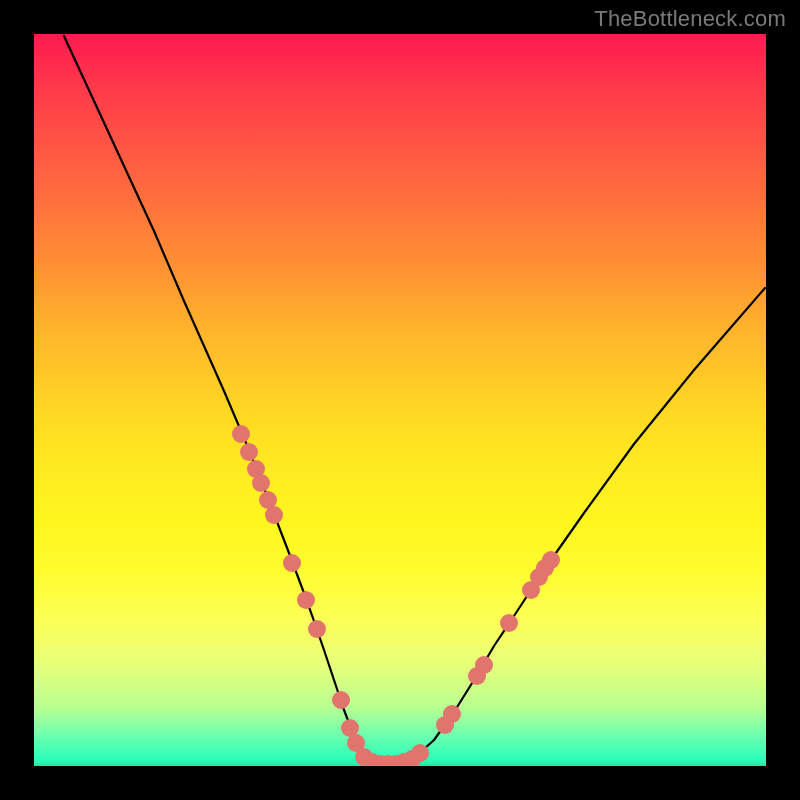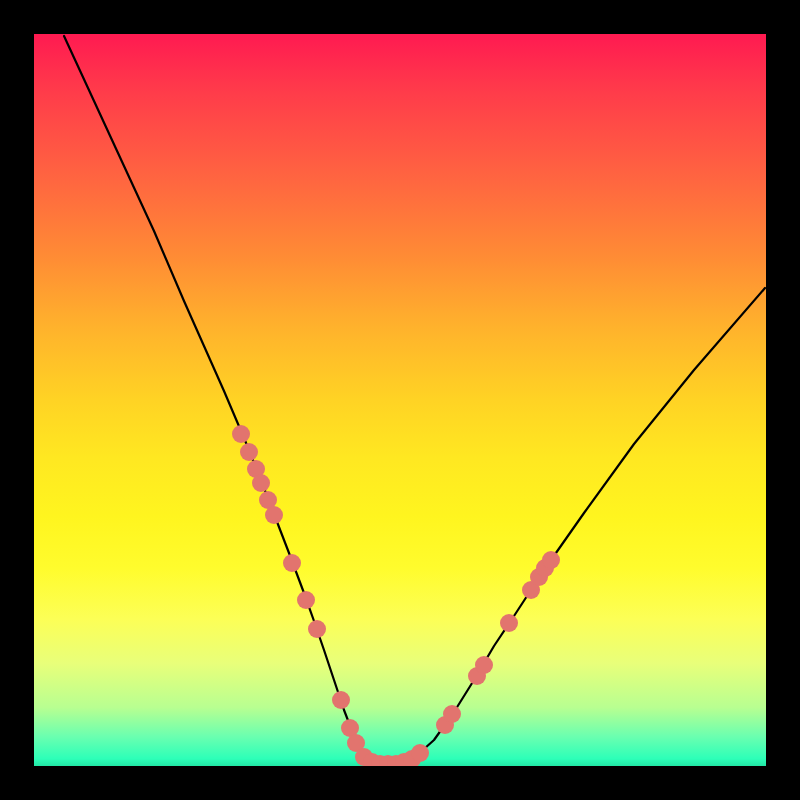--- a/index.html
+++ b/index.html
@@ -104,13 +104,14 @@
           <circle cx="443" cy="642" r="9" fill="#e2746e"></circle>
           <circle cx="450" cy="631" r="9" fill="#e2746e"></circle>
           <circle cx="475" cy="589" r="9" fill="#e2746e"></circle>
           <circle cx="497" cy="556" r="9" fill="#e2746e"></circle>
           <circle cx="505" cy="543" r="9" fill="#e2746e"></circle>
           <circle cx="511" cy="534" r="9" fill="#e2746e"></circle>
           <circle cx="517" cy="526" r="9" fill="#e2746e"></circle>
         </g>
     </svg>
   </div>
+  <div class="watermark">TheBottleneck.com</div>
 </div>
 
 </body></html>

